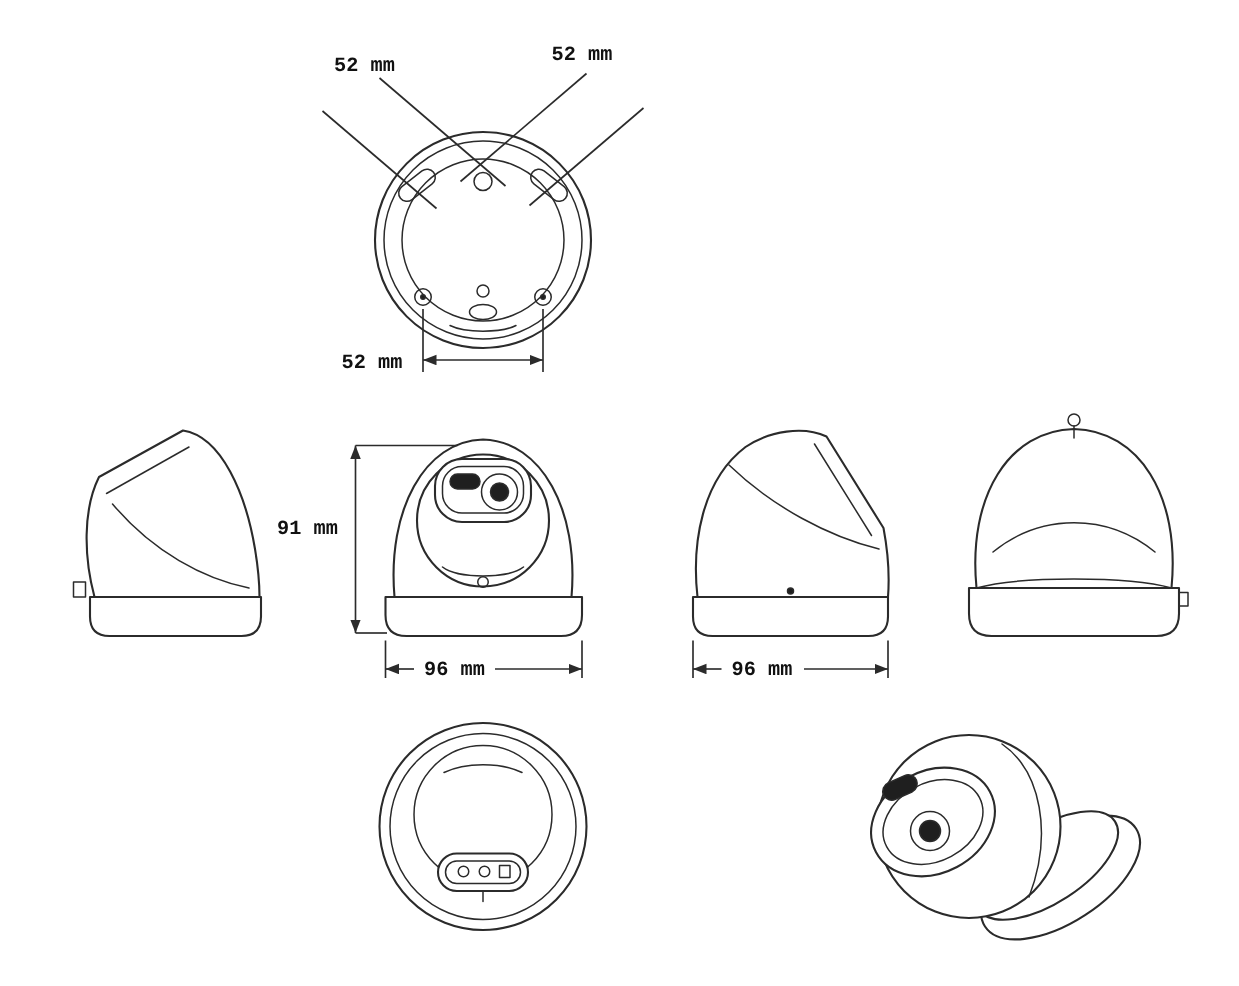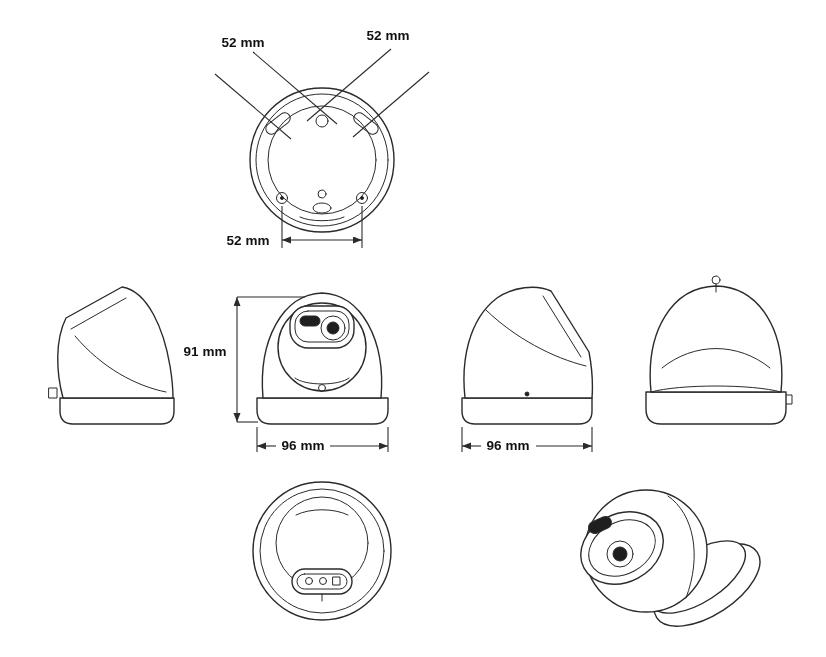--- a/index.html
+++ b/index.html
@@ -1,19 +1,19 @@
 <!DOCTYPE html>
 <html style="--line: #2b2b2b; --text: #111111; --background: #ffffff; --dark-fill: #1f1f1f;"><head>
 <meta charset="utf-8">
 <style>
   html,body{margin:0;padding:0;background:#fff;}
   .stage{
     position:relative;width:808px;height:657px;overflow:hidden;
     background:var(--background,#ffffff);
-    font-family:Liberation Sans, sans-serif;
+    font-family:Liberation Mono, monospace;
   }
   svg{display:block;}
   .ln{fill:none;stroke:var(--line,#2b2b2b);stroke-width:1.4;stroke-linecap:round;stroke-linejoin:round;}
   .lnw{fill:#ffffff;stroke:var(--line,#2b2b2b);stroke-width:1.4;stroke-linecap:round;stroke-linejoin:round;}
   .thin{stroke-width:1;}
   .dk{fill:var(--dark-fill,#1f1f1f);stroke:var(--line,#2b2b2b);stroke-width:1;}
   .dim{fill:none;stroke:var(--line,#2b2b2b);stroke-width:1.1;}
   .dimtext{fill:var(--text,#111111);font-weight:bold;font-size:13.5px;text-anchor:middle;}
   .arrowhead{fill:var(--line,#2b2b2b);}
 </style>

